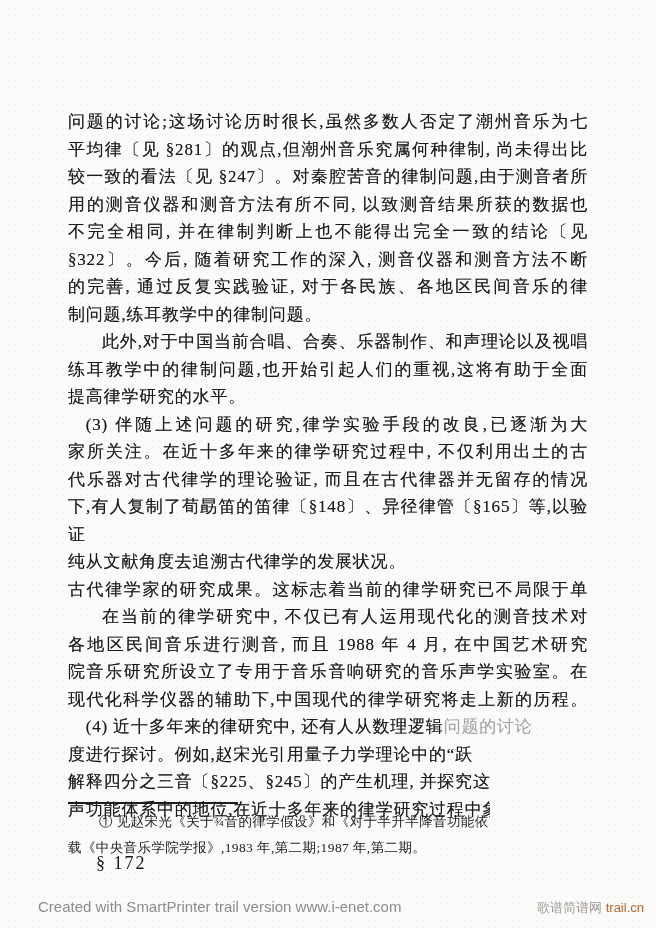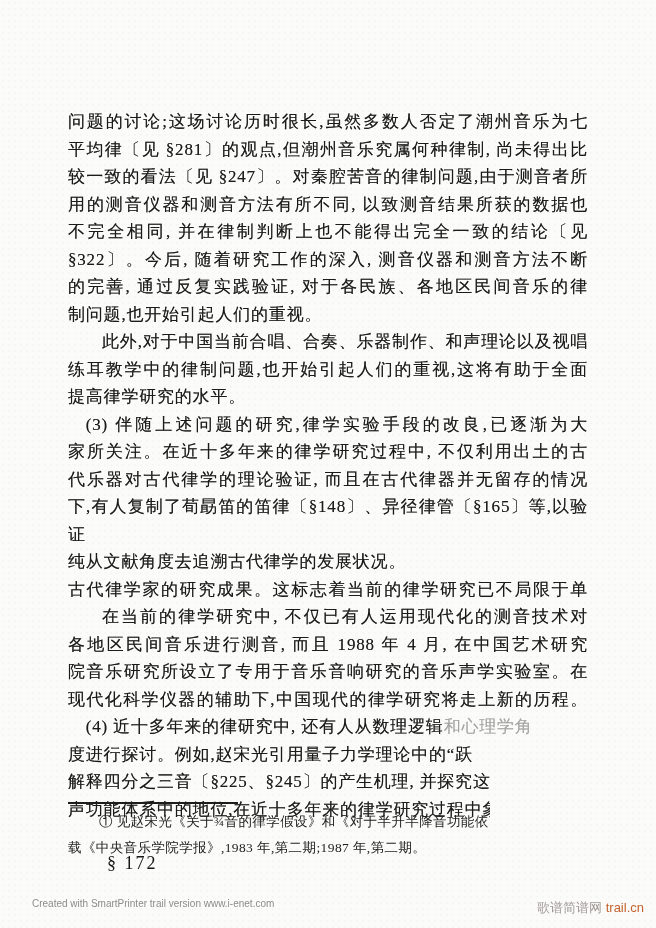--- a/index.html
+++ b/index.html
@@ -60,31 +60,31 @@
   .fn-line {
     font-size: 13.5px;
     line-height: 26px;
     letter-spacing: 0.4px;
     color: #222;
   }
   .fn-line.first { text-indent: 2.3em; }
   
   .page-number {
     position: absolute;
-    top: 853px; left: 107px;
+    top: 853px; left: 96px;
     font-size: 18px;
     letter-spacing: 2px;
     color: #161616;
   }
   
   .footer-left {
     position: absolute;
-    left: 32px; top: 898px;
+    left: 38px; top: 898px;
     font-family: "Liberation Sans", "DejaVu Sans", sans-serif;
-    font-size: 10px;
+    font-size: 15px;
     color: #8c8c8c;
   }
   .footer-right {
     position: absolute;
     right: 12px; top: 899px;
     font-family: "Liberation Sans", "DejaVu Sans", sans-serif;
     font-size: 13px;
   }
   .footer-right .site-name { color: #a09a96; }
   .footer-right .site-link { color: #c4622d; }
@@ -95,35 +95,35 @@
 <div class="page">
 
   <div class="textblock" id="textblock">
       <div class="line fill"><span class="t">问题的讨论;这场讨论历时很长,虽然多数人否定了潮州音乐为七</span></div>
       <div class="line fill"><span class="t">平均律〔见 §281〕的观点,但潮州音乐究属何种律制, 尚未得出比</span></div>
       <div class="line fill"><span class="t">较一致的看法〔见 §247〕。对秦腔苦音的律制问题,由于测音者所</span></div>
       <div class="line fill"><span class="t">用的测音仪器和测音方法有所不同, 以致测音结果所获的数据也</span></div>
       <div class="line fill"><span class="t">不完全相同, 并在律制判断上也不能得出完全一致的结论〔见</span></div>
       <div class="line fill"><span class="t">§322〕。今后, 随着研究工作的深入, 测音仪器和测音方法不断</span></div>
       <div class="line fill"><span class="t">的完善, 通过反复实践验证, 对于各民族、各地区民间音乐的律</span></div>
-      <div class="line"><span class="t">制问题,也开始引起人们的重视。</span></div>
+      <div class="line"><span class="t">制问题,练耳教学中的律制问题。</span></div>
       <div class="line fill indent2"><span class="t">此外,对于中国当前合唱、合奏、乐器制作、和声理论以及视唱</span></div>
       <div class="line fill"><span class="t">练耳教学中的律制问题,也开始引起人们的重视,这将有助于全面</span></div>
       <div class="line"><span class="t">提高律学研究的水平。</span></div>
       <div class="line fill indent1"><span class="t">(3) 伴随上述问题的研究,律学实验手段的改良,已逐渐为大</span></div>
       <div class="line fill"><span class="t">家所关注。在近十多年来的律学研究过程中, 不仅利用出土的古</span></div>
       <div class="line fill"><span class="t">代乐器对古代律学的理论验证, 而且在古代律器并无留存的情况</span></div>
       <div class="line fill"><span class="t">下,有人复制了荀勗笛的笛律〔§148〕、异径律管〔§165〕等,以验证</span></div>
       <div class="line"><span class="t">纯从文献角度去追溯古代律学的发展状况。</span></div>
       <div class="line fill"><span class="t">古代律学家的研究成果。这标志着当前的律学研究已不局限于单</span></div>
       <div class="line fill indent2"><span class="t">在当前的律学研究中, 不仅已有人运用现代化的测音技术对</span></div>
       <div class="line fill"><span class="t">各地区民间音乐进行测音, 而且 1988 年 4 月, 在中国艺术研究</span></div>
       <div class="line fill"><span class="t">院音乐研究所设立了专用于音乐音响研究的音乐声学实验室。在</span></div>
       <div class="line fill"><span class="t">现代化科学仪器的辅助下,中国现代的律学研究将走上新的历程。</span></div>
-      <div class="line indent1"><span class="t">(4) 近十多年来的律研究中, 还有人从数理逻辑</span><span class="fade">和心理学角</span></div>
+      <div class="line indent1"><span class="t">(4) 近十多年来的律研究中, 还有人从数理逻辑</span><span class="fade">问题的讨论</span></div>
       <div class="line"><span class="t">度进行探讨。例如,赵宋光引用量子力学理论中的“跃</span></div>
       <div class="line"><span class="t">解释四分之三音〔§225、§245〕的产生机理, 并探究这</span></div>
       <div class="line"><span class="t">声功能体系中的地位,在近十多年来的律学研究过程中</span><span class="cut">象</span></div>
     </div>
 
   <div class="footnote">
     <div class="fn-divider"></div>
     <div class="fn-line first">①   见赵宋光《关于¾音的律学假设》和《对于半升半降音功能依</div>
     <div class="fn-line">载《中央音乐学院学报》,1983 年,第二期;1987 年,第二期。</div>
   </div>

